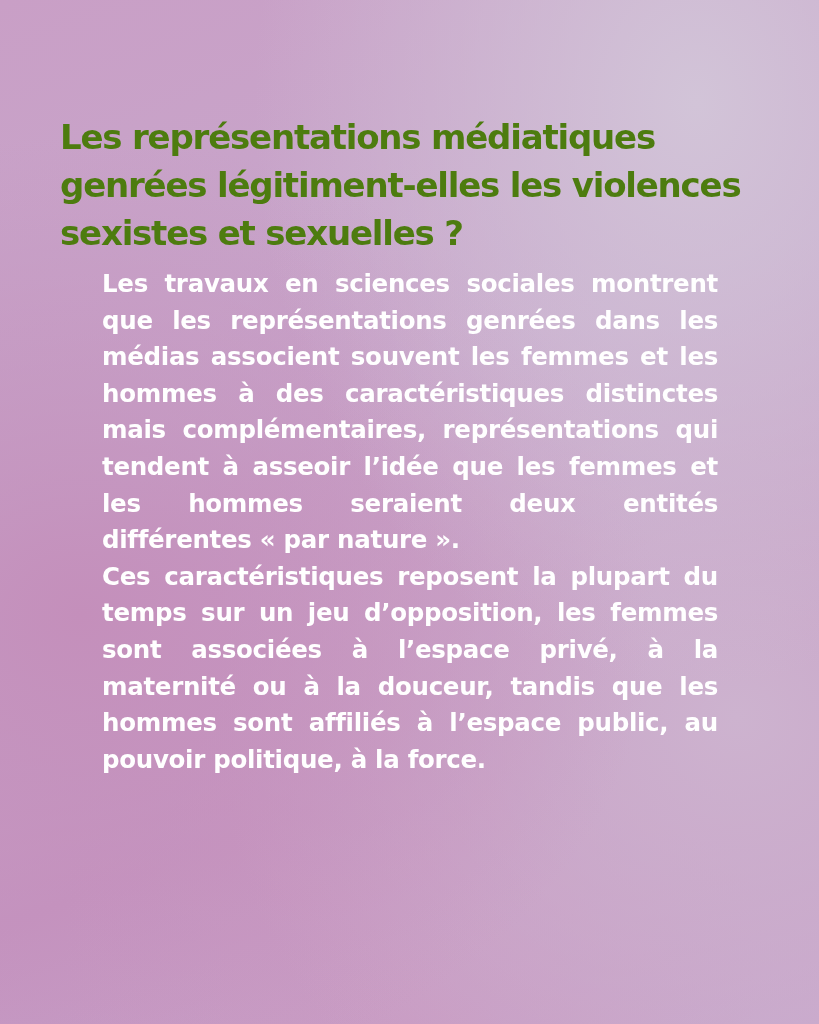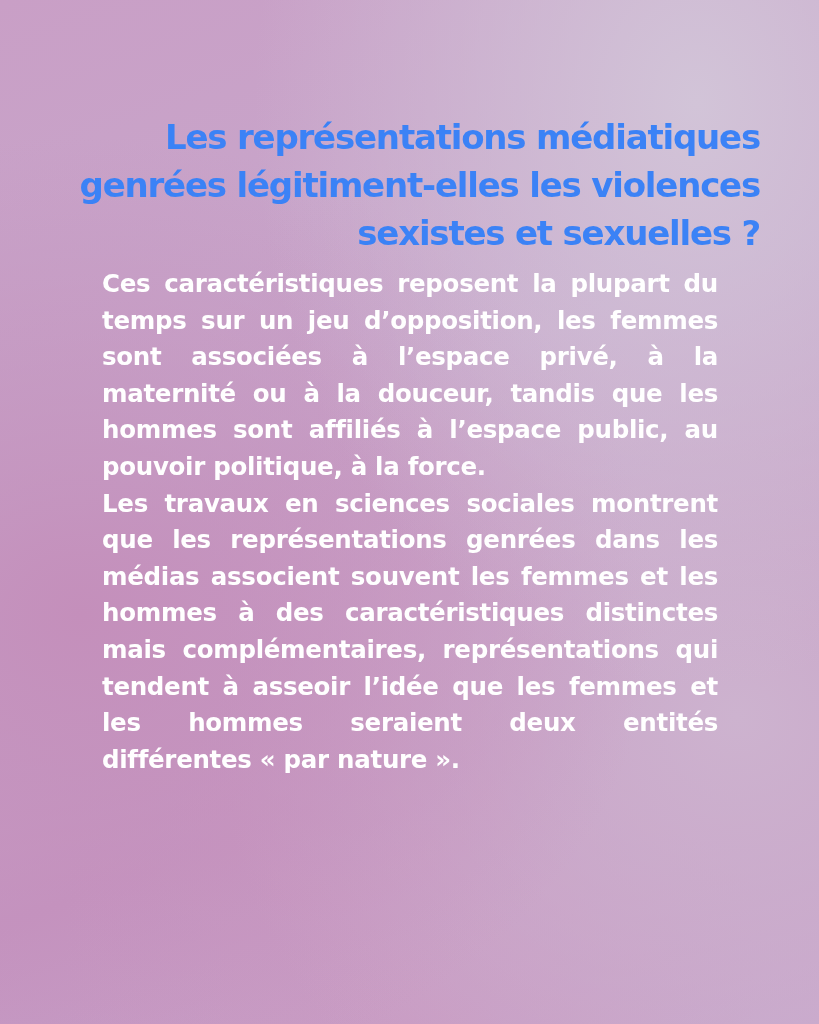--- a/index.html
+++ b/index.html
@@ -9,32 +9,32 @@
       radial-gradient(ellipse at 85% 10%, #d2c4d8 0%, rgba(210,196,216,0) 45%),
       radial-gradient(ellipse at 10% 60%, #c48fbb 0%, rgba(196,143,187,0) 55%),
       radial-gradient(ellipse at 90% 70%, #cdb3cf 0%, rgba(205,179,207,0) 50%),
       radial-gradient(ellipse at 50% 100%, #c99bc3 0%, rgba(201,155,195,0) 60%),
       linear-gradient(160deg, #c99fc6 0%, #c7a8cc 40%, #c494c0 70%, #c8a6cb 100%);
     font-family: "DejaVu Sans", sans-serif;
   }
   .page { position: relative; width: 819px; height: 1024px; }
   .title {
     position: absolute; left: 60px; top: 90px; width: 700px;
-    text-align: right; color: #3b82f6; font-weight: bold;
+    text-align: left; color: #4d7c0f; font-weight: bold;
     font-size: 34px; line-height: 48px; letter-spacing: -1.2px;
   }
   .body {
     position: absolute; left: 102px; top: 266px; width: 616px;
     color: #ffffff; font-weight: bold; font-size: 24.5px; line-height: 36.6px;
     letter-spacing: -0.3px;
   }
   .para { text-align: justify; margin: 0; }
 </style>
 </head>
 <body>
 
 <div class="page">
   <h1 class="title">Les représentations médiatiques genrées légitiment-elles les violences sexistes et sexuelles ?</h1>
   <div class="body">
+    <p class="para">Les travaux en sciences sociales montrent que les représentations genrées dans les médias associent souvent les femmes et les hommes à des caractéristiques distinctes mais complémentaires, représentations qui tendent à asseoir l’idée que les femmes et les hommes seraient deux entités différentes « par nature ».</p>
     <p class="para">Ces caractéristiques reposent la plupart du temps sur un jeu d’opposition, les femmes sont associées à l’espace privé, à la maternité ou à la douceur, tandis que les hommes sont affiliés à l’espace public, au pouvoir politique, à la force.</p>
-    <p class="para">Les travaux en sciences sociales montrent que les représentations genrées dans les médias associent souvent les femmes et les hommes à des caractéristiques distinctes mais complémentaires, représentations qui tendent à asseoir l’idée que les femmes et les hommes seraient deux entités différentes « par nature ».</p>
   </div>
 </div>
 
 </body></html>

